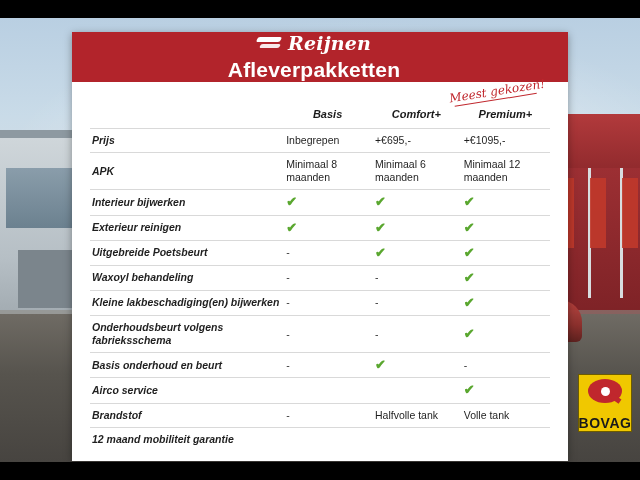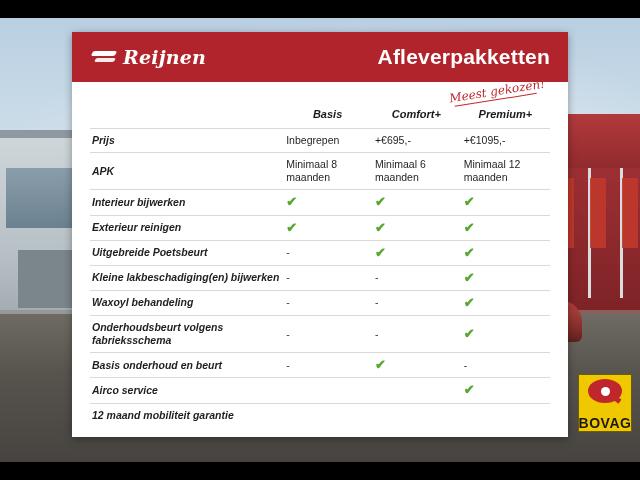--- a/index.html
+++ b/index.html
@@ -180,22 +180,23 @@
     background: #ffffff;
     box-shadow: 0 2px 8px rgba(0,0,0,.35);
   }
   .card-header {
     position: relative;
     height: 50px;
     background: #b2242b;
     display: flex;
     align-items: center;
     justify-content: space-between;
-    padding: 0 18px 0 20px;
+    padding: 0 32px 0 20px;
     box-sizing: border-box;
+    flex-direction: column;
   }
   .logo {
     display: flex;
     align-items: center;
     gap: 5px;
   }
   .logo-mark {
     position: relative;
     width: 26px;
     height: 20px;
@@ -393,27 +394,27 @@
               <td><span class="check">✔</span></td>
               <td><span class="check">✔</span></td>
             </tr>
             <tr>
               <td class="label">Uitgebreide Poetsbeurt</td>
               <td><span class="dash">-</span></td>
               <td><span class="check">✔</span></td>
               <td><span class="check">✔</span></td>
             </tr>
             <tr>
+              <td class="label">Waxoyl behandeling</td>
+              <td><span class="dash">-</span></td>
+              <td><span class="dash">-</span></td>
+              <td><span class="check">✔</span></td>
+            </tr>
+            <tr>
               <td class="label">Kleine lakbeschadiging(en) bijwerken</td>
-              <td><span class="dash">-</span></td>
-              <td><span class="dash">-</span></td>
-              <td><span class="check">✔</span></td>
-            </tr>
-            <tr>
-              <td class="label">Waxoyl behandeling</td>
               <td><span class="dash">-</span></td>
               <td><span class="dash">-</span></td>
               <td><span class="check">✔</span></td>
             </tr>
             <tr>
               <td class="label">Onderhoudsbeurt volgens fabrieksschema</td>
               <td><span class="dash">-</span></td>
               <td><span class="dash">-</span></td>
               <td><span class="check">✔</span></td>
             </tr>
@@ -421,20 +422,26 @@
               <td class="label">Basis onderhoud en beurt</td>
               <td><span class="dash">-</span></td>
               <td><span class="check">✔</span></td>
               <td><span class="dash">-</span></td>
             </tr>
             <tr>
               <td class="label">Airco service</td>
               <td></td>
               <td></td>
               <td><span class="check">✔</span></td>
+            </tr>
+            <tr>
+              <td class="label">Brandstof</td>
+              <td><span class="dash">-</span></td>
+              <td>Halfvolle tank</td>
+              <td>Volle tank</td>
             </tr>
             <tr>
               <td class="label">12 maand mobiliteit garantie</td>
               <td></td>
               <td></td>
               <td></td>
             </tr>
           </tbody>
       </table>
     </div>

